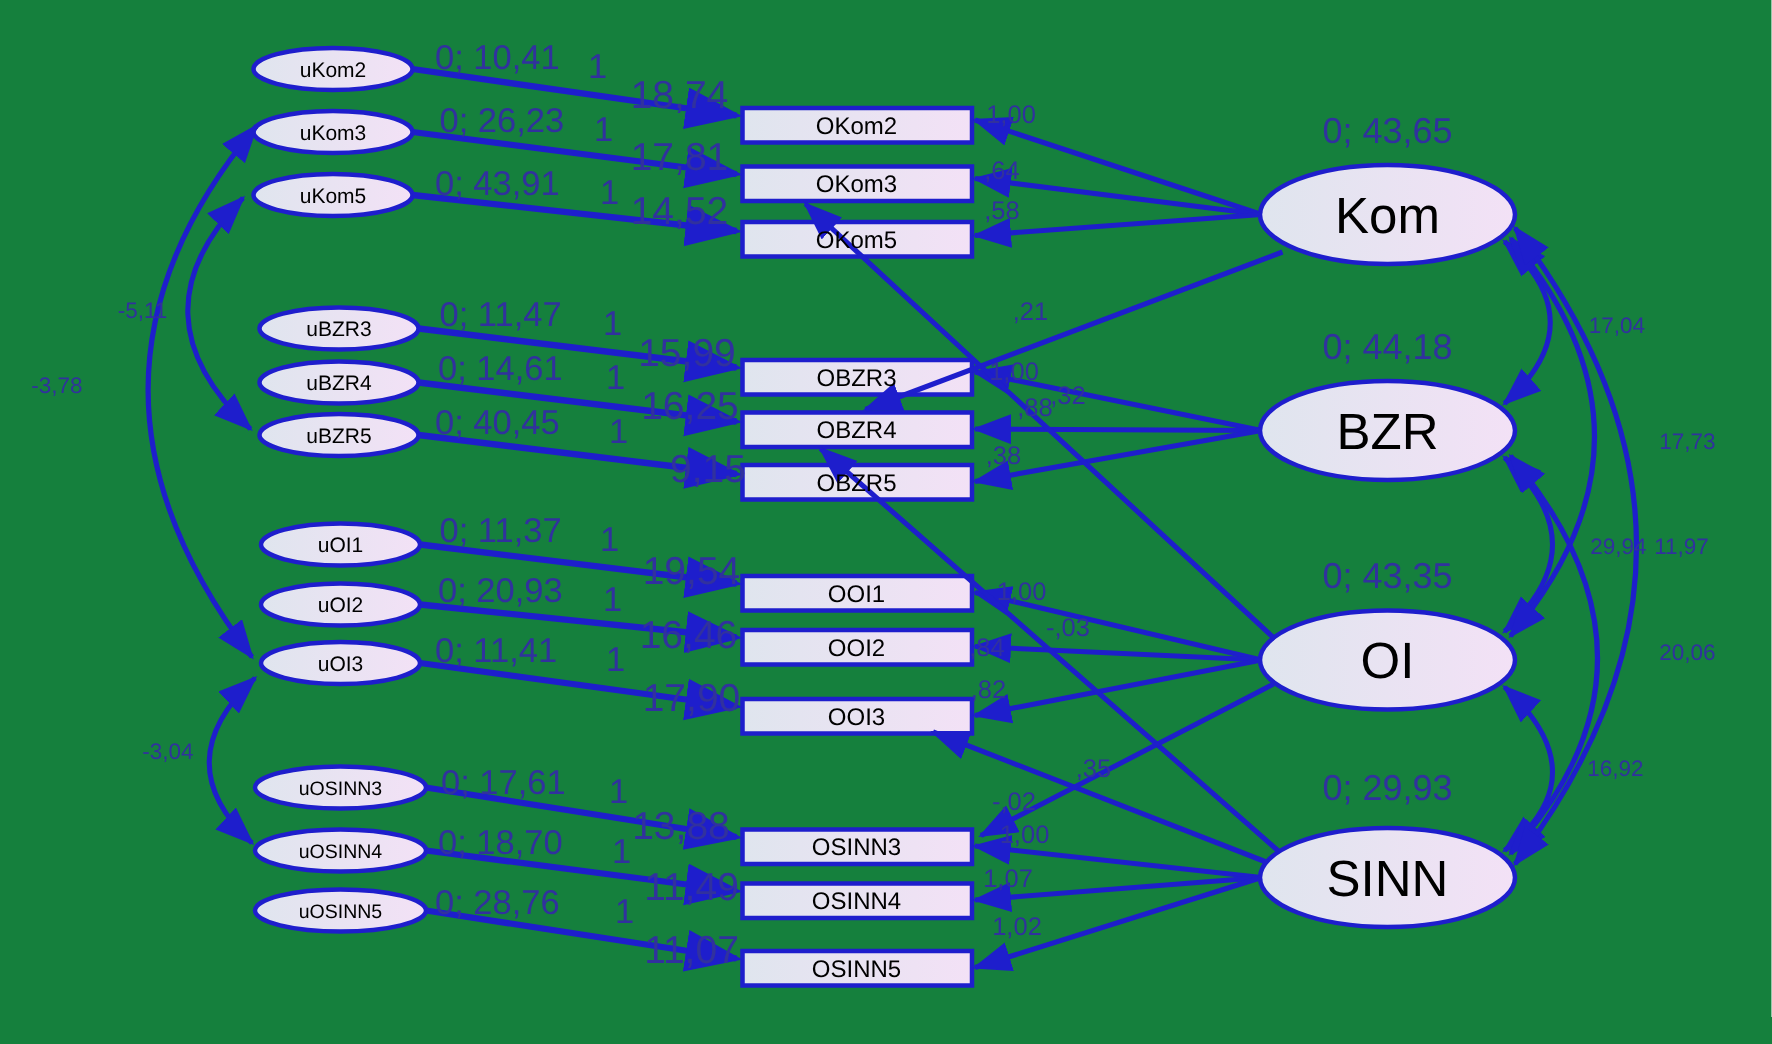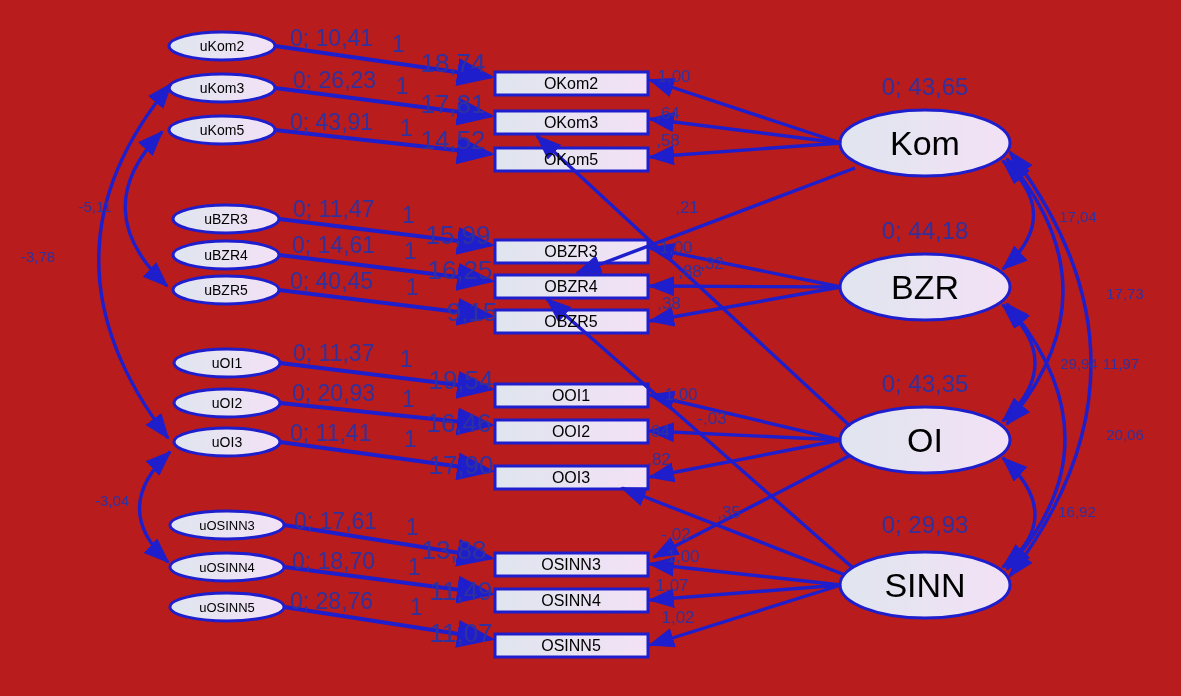--- a/index.html
+++ b/index.html
@@ -1,16 +1,16 @@
 <!DOCTYPE html>
 <html><head>
 <meta charset="utf-8">
 <style>
   html,body{margin:0;padding:0;background:#ffffff;}
-  .stage{position:relative;width:1181px;height:696px;background:#b91c1c;overflow:hidden;
+  .stage{position:relative;width:1181px;height:696px;background:#15803d;overflow:hidden;
          font-family:"Liberation Sans", sans-serif;}
   svg{position:absolute;left:0;top:0;}
   .edge{stroke:#1e1ecc;fill:none;}
   .w4{stroke-width:4.2px;}
   .w3{stroke-width:3.4px;}
   .shape{stroke:#1e1ecc;stroke-width:3px;fill:url(#shapeGrad);}
   text{font-family:"Liberation Sans", sans-serif;}
   .t-blue{fill:#31319e;}
   .t-black{fill:#000000;}
   .f13{font-size:13px;} .f14{font-size:14px;} .f15{font-size:15px;}

